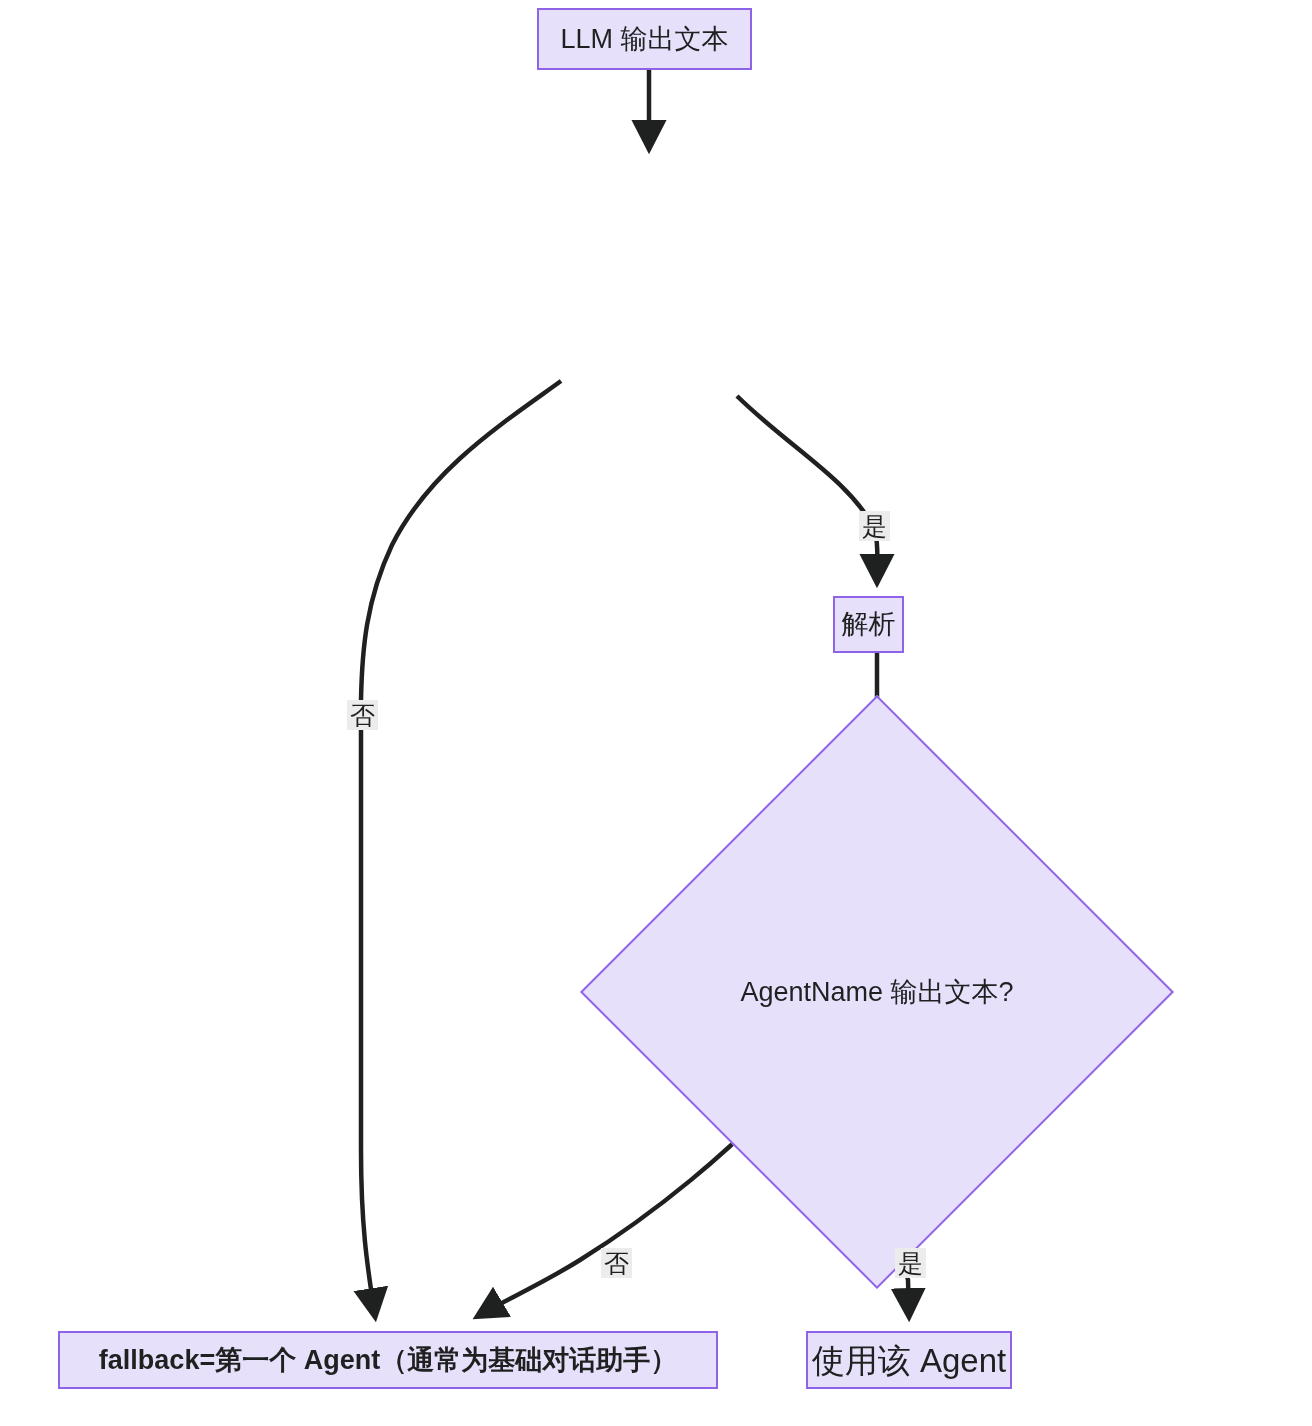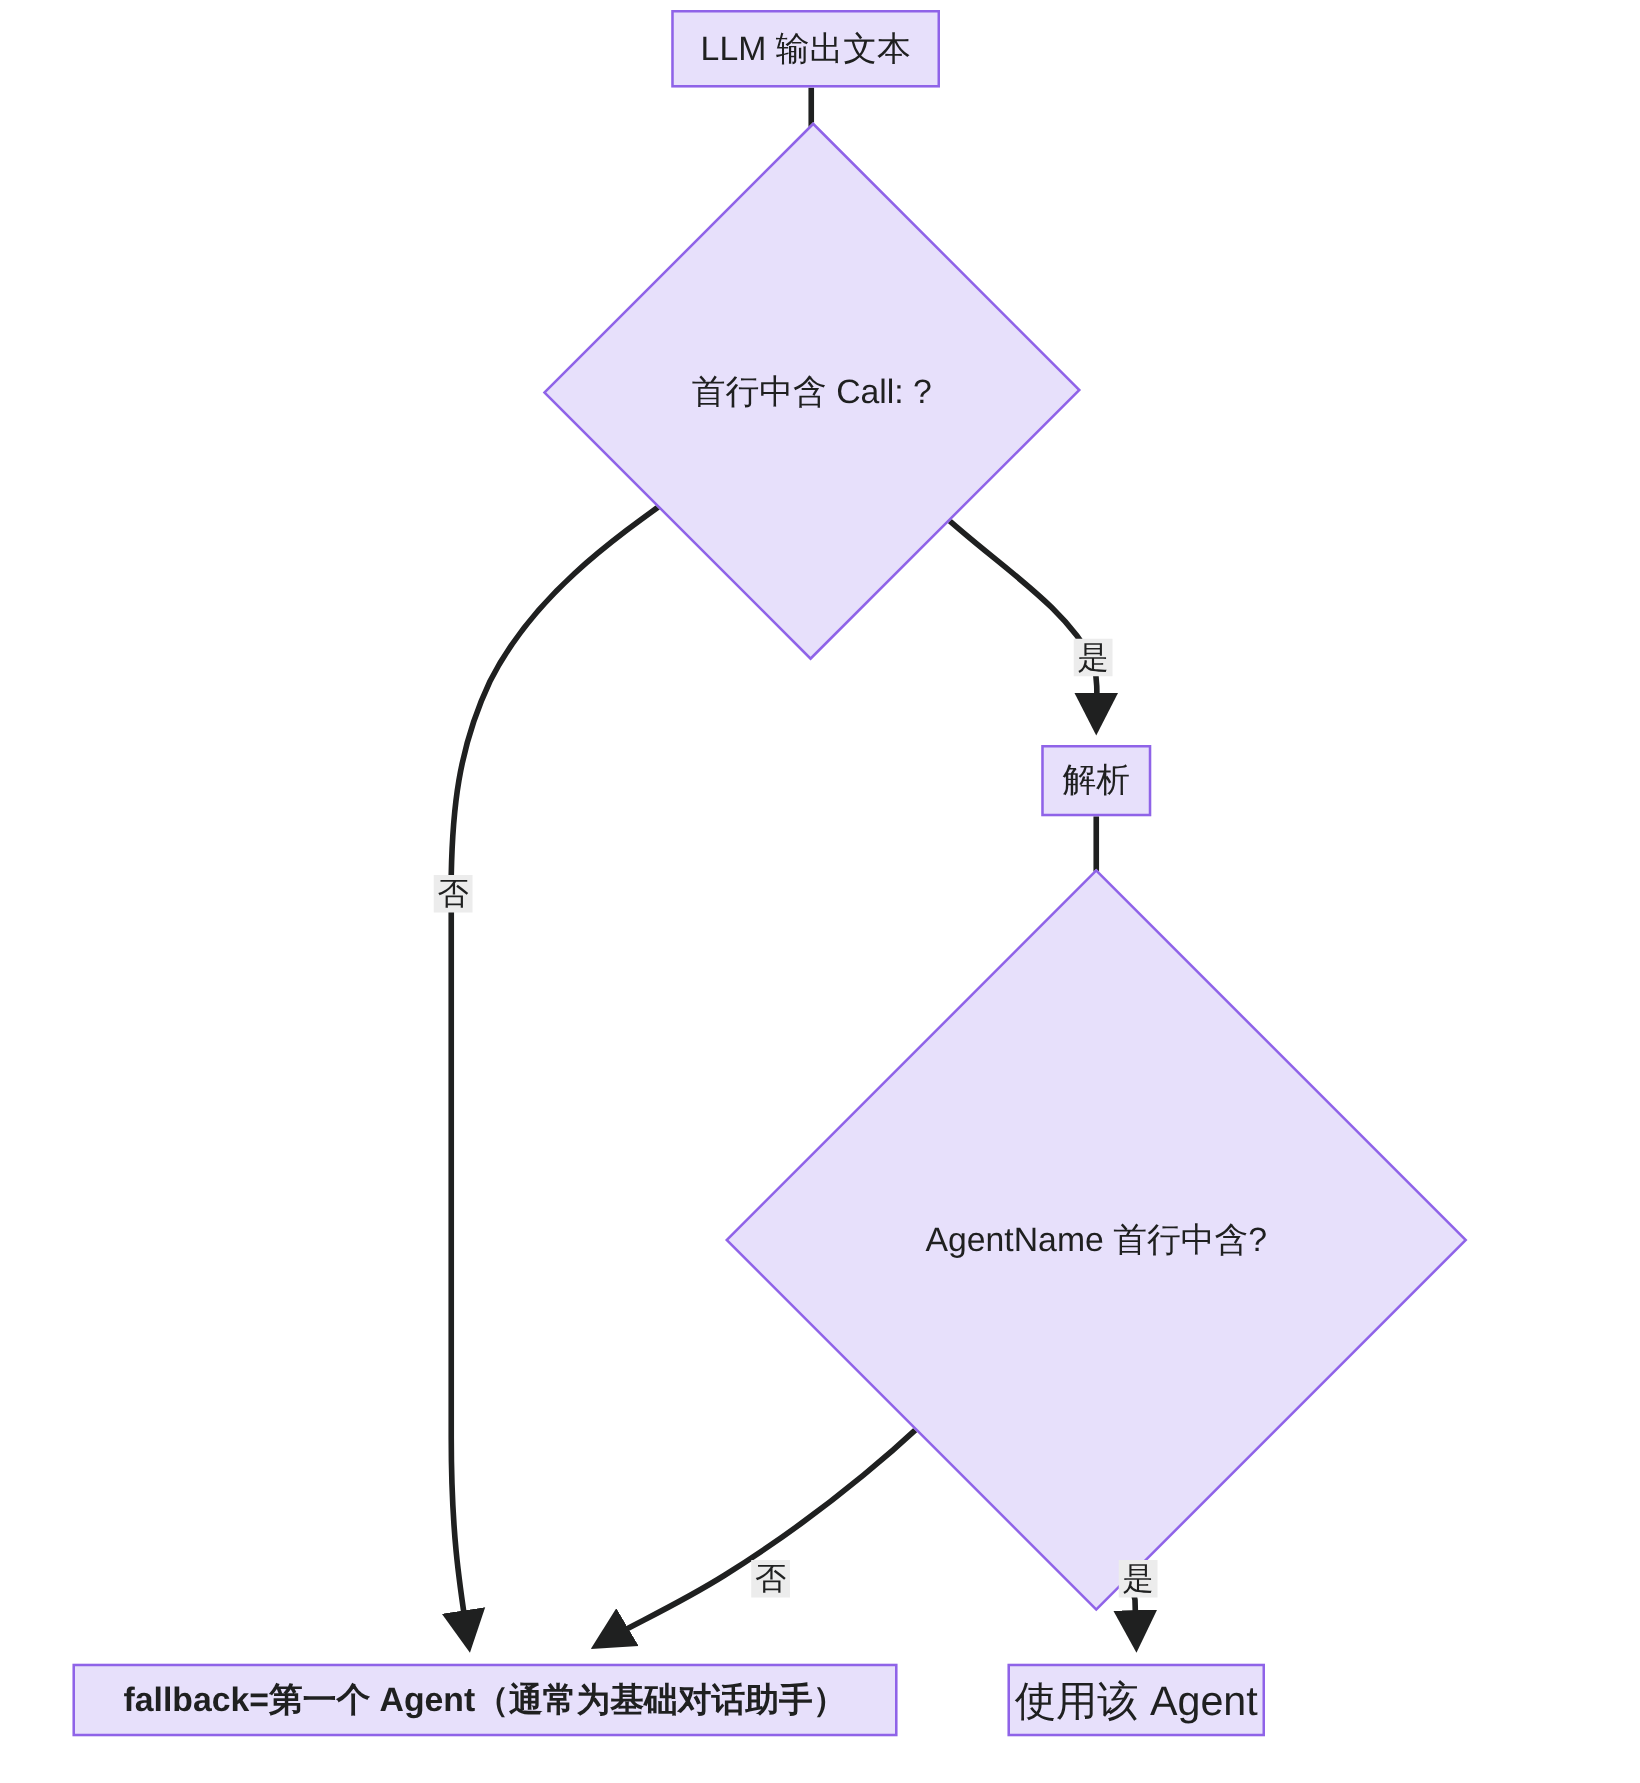--- a/index.html
+++ b/index.html
@@ -72,21 +72,21 @@
     width: 215px; height: 62px;
     font-size: 27px;
   }
   #node-decide-call {
     left: 498px; top: 160px;
     width: 303px; height: 306px;
     font-size: 27px;
   }
   #node-parse {
     left: 833px; top: 596px;
-    width: 88px; height: 57px;
+    width: 71px; height: 57px;
     font-size: 27px;
     text-align: right;
   }
   #node-decide-agentname {
     left: 667px; top: 782px;
     width: 420px; height: 420px;
     font-size: 27px;
   }
   #node-fallback {
     left: 58px; top: 1331px;
@@ -138,32 +138,28 @@
 
     <path d="M 776,1101 C 730,1150 660,1210 580,1260 C 540,1285 505,1300 478,1316" fill="none" stroke="#1f2020" stroke-width="4.5" marker-end="url(#arrowhead)"></path>
 
     <path d="M 884,1196 C 893,1230 902,1250 908,1280 L 909,1316" fill="none" stroke="#1f2020" stroke-width="4.5" marker-end="url(#arrowhead)"></path>
   </svg>
 
   <div class="node node-rect" id="node-llm-output">
     <span class="node-label">LLM 输出文本</span>
   </div>
 
-  <div class="node node-diamond" id="node-decide-call">
-    <span class="diamond-shape"></span>
-    <span class="node-label diamond-text">首行中含 Call: ?</span>
-  </div>
 
   <div class="node node-rect" id="node-parse">
     <span class="node-label">解析</span>
   </div>
 
   <div class="node node-diamond" id="node-decide-agentname">
     <span class="diamond-shape"></span>
-    <span class="node-label diamond-text">AgentName 首行中含?</span>
+    <span class="node-label diamond-text">AgentName 输出文本?</span>
   </div>
 
   <div class="node node-rect" id="node-fallback">
     <span class="node-label">fallback=第一个 Agent（通常为基础对话助手）</span>
   </div>
 
   <div class="node node-rect" id="node-use-agent">
     <span class="node-label">使用该 Agent</span>
   </div>
 

